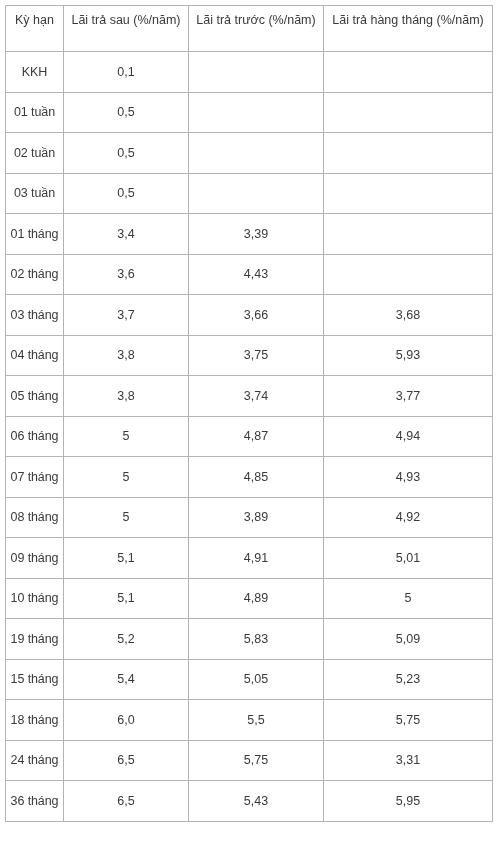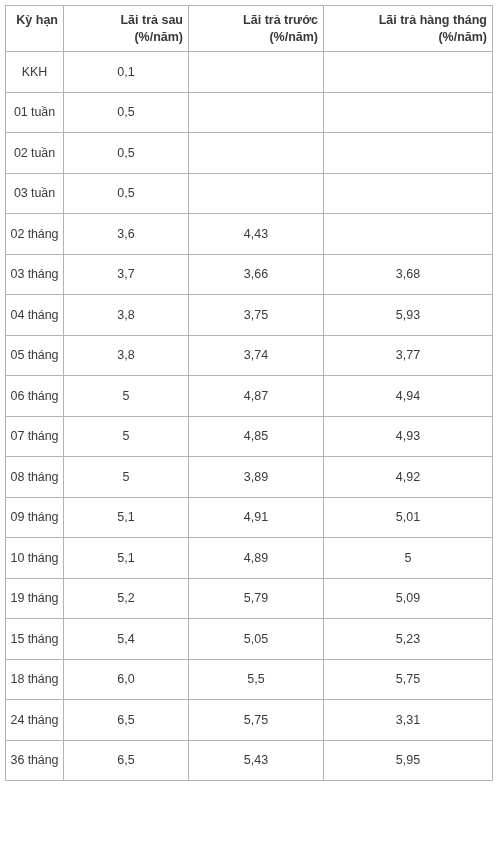--- a/index.html
+++ b/index.html
@@ -34,22 +34,22 @@
   table.rate-table td {
     border: 1px solid #b3b3b3;
     color: #3a3a3a;
     font-size: 12.5px;
     line-height: 1.32;
     padding: 0;
   }
   table.rate-table thead th {
     height: 46px;
     vertical-align: top;
-    text-align: right;
-    font-weight: bold;
+    text-align: center;
+    font-weight: normal;
     padding: 6px 5px 4px 5px;
     box-sizing: border-box;
     word-wrap: break-word;
     overflow-wrap: break-word;
   }
   table.rate-table tbody td {
     height: 40.5px;
     vertical-align: middle;
     text-align: center;
     font-weight: normal;
@@ -99,20 +99,26 @@
           <td></td>
           <td></td>
         </tr>
         <tr>
           <td class="term">03 tuần</td>
           <td>0,5</td>
           <td></td>
           <td></td>
         </tr>
         <tr>
+          <td class="term">01 tháng</td>
+          <td>3,4</td>
+          <td>3,39</td>
+          <td></td>
+        </tr>
+        <tr>
           <td class="term">02 tháng</td>
           <td>3,6</td>
           <td>4,43</td>
           <td></td>
         </tr>
         <tr>
           <td class="term">03 tháng</td>
           <td>3,7</td>
           <td>3,66</td>
           <td>3,68</td>
@@ -155,21 +161,21 @@
         </tr>
         <tr>
           <td class="term">10 tháng</td>
           <td>5,1</td>
           <td>4,89</td>
           <td>5</td>
         </tr>
         <tr>
           <td class="term">19 tháng</td>
           <td>5,2</td>
-          <td>5,79</td>
+          <td>5,83</td>
           <td>5,09</td>
         </tr>
         <tr>
           <td class="term">15 tháng</td>
           <td>5,4</td>
           <td>5,05</td>
           <td>5,23</td>
         </tr>
         <tr>
           <td class="term">18 tháng</td>

